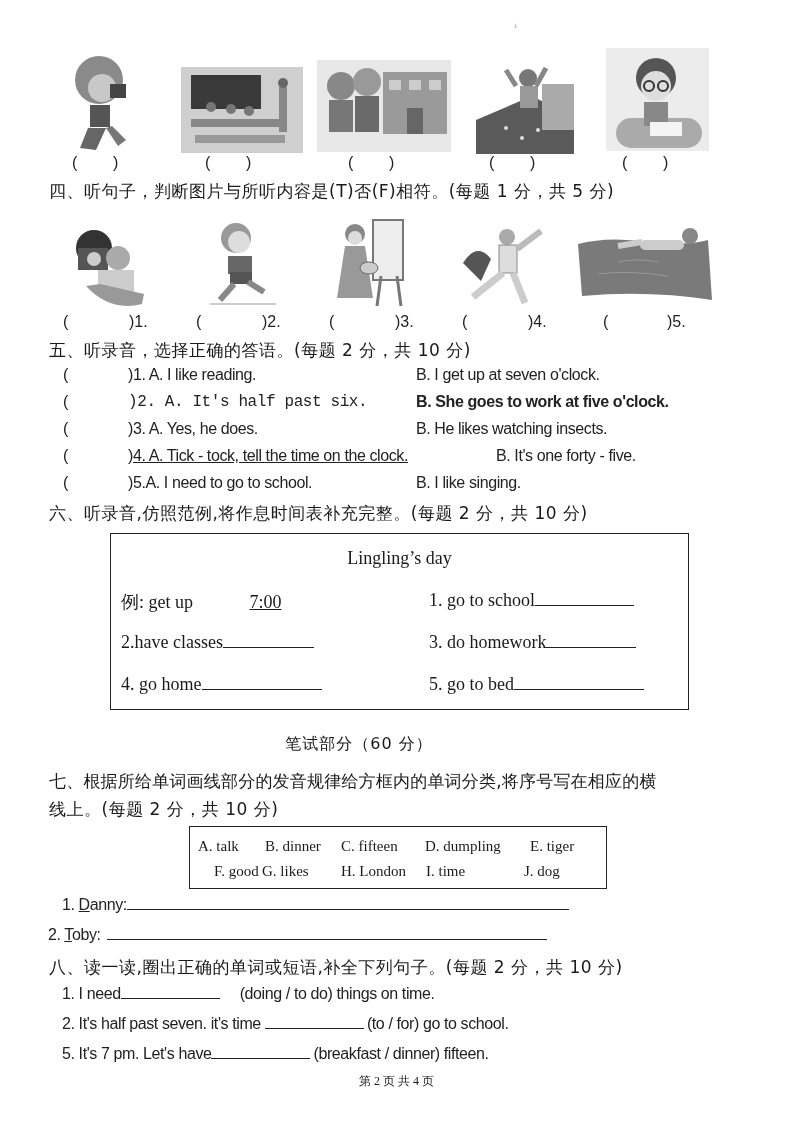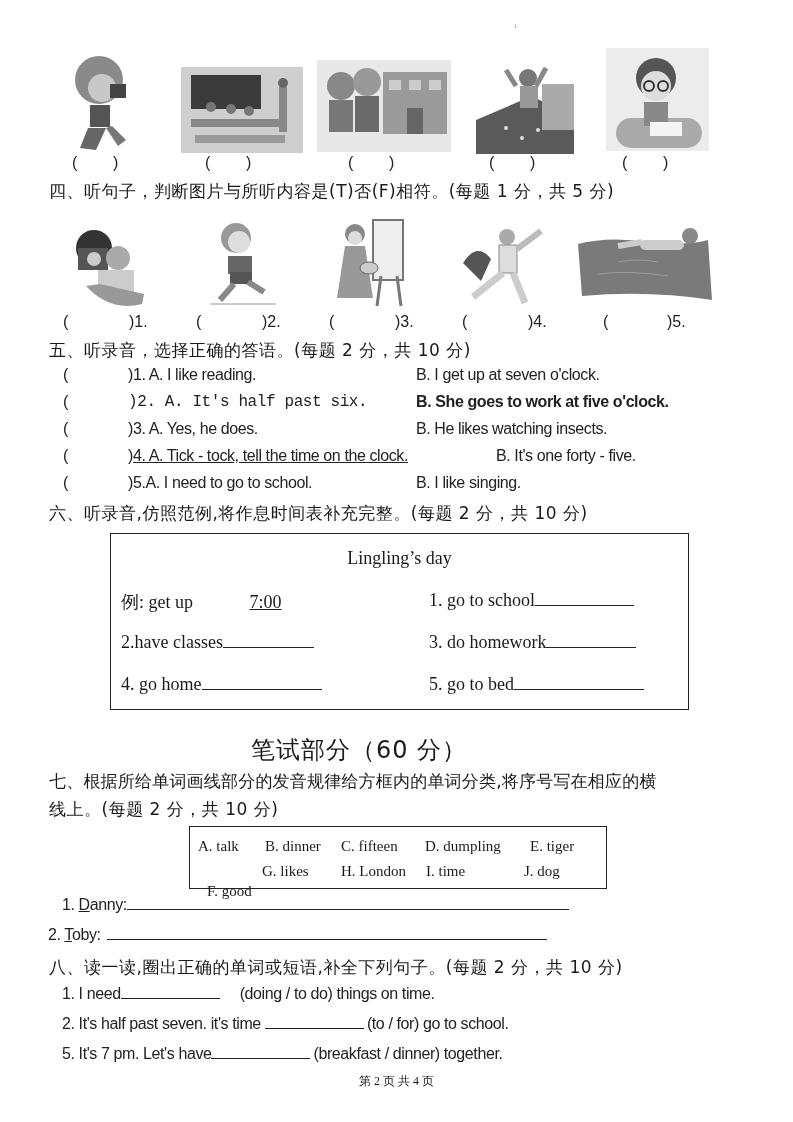--- a/index.html
+++ b/index.html
@@ -194,35 +194,35 @@
 <div class="abs serif" style="left:429px;top:632px;font-size:18px;white-space:nowrap;">
   <span>3. do homework</span><span class="blank" style="width:90px;"></span>
 </div>
 <div class="abs serif" style="left:121px;top:674px;font-size:18px;white-space:nowrap;">
   <span>4. go home</span><span class="blank" style="width:120px;"></span>
 </div>
 <div class="abs serif" style="left:429px;top:674px;font-size:18px;white-space:nowrap;">
   <span>5. go to bed</span><span class="blank" style="width:130px;"></span>
 </div>
 
-<div class="abs" style="left:0;top:734px;width:718px;text-align:center;font-size:24px;letter-spacing:1px;">笔试部分（60 分）</div>
+<div class="abs" style="left:0;top:734px;width:718px;text-align:center;font-size:16px;letter-spacing:1px;">笔试部分（60 分）</div>
 
 <div class="heading" style="left:49px;top:770px;letter-spacing:0.2px;">七、根据所给单词画线部分的发音规律给方框内的单词分类,将序号写在相应的横</div>
 <div class="heading" style="left:49px;top:798px;">线上。(每题 2 分，共 10 分)</div>
 
 <div class="box" style="left:189px;top:826px;width:416px;height:61px;"></div>
 <div class="abs serif" style="left:198px;top:838px;font-size:15px;white-space:nowrap;">
   <span style="position:absolute;left:0;">A. talk</span>
   <span style="position:absolute;left:67px;">B. dinner</span>
   <span style="position:absolute;left:143px;">C. fifteen</span>
   <span style="position:absolute;left:227px;">D. dumpling</span>
   <span style="position:absolute;left:332px;">E. tiger</span>
 </div>
 <div class="abs serif" style="left:198px;top:863px;font-size:15px;white-space:nowrap;">
-  <span style="position:absolute;left:9px;margin-top:20px;">F. good</span>
+  <span style="position:absolute;left:16px;">F. good</span>
   <span style="position:absolute;left:64px;">G. likes</span>
   <span style="position:absolute;left:143px;">H. London</span>
   <span style="position:absolute;left:228px;">I. time</span>
   <span style="position:absolute;left:326px;">J. dog</span>
 </div>
 
 <div class="line" style="left:62px;top:896px;">
   <span>1. </span><span class="ul">D</span><span>anny:</span><span class="blank" style="width:442px;"></span>
 </div>
 <div class="line" style="left:48px;top:926px;">
@@ -231,16 +231,16 @@
 
 <div class="heading" style="left:49px;top:956px;">八、读一读,圈出正确的单词或短语,补全下列句子。(每题 2 分，共 10 分)</div>
 
 <div class="line" style="left:62px;top:985px;">
   <span>1. I need</span><span class="blank" style="width:99px;"></span><span style="margin-left:20px;">(doing / to do) things on time.</span>
 </div>
 <div class="line" style="left:62px;top:1015px;">
   <span>2. It's half past seven. it's time </span><span class="blank" style="width:99px;"></span><span style="margin-left:3px;">(to / for) go to school.</span>
 </div>
 <div class="line" style="left:62px;top:1045px;">
-  <span>5. It's 7 pm. Let's have</span><span class="blank" style="width:99px;"></span><span style="margin-left:3px;">(breakfast / dinner) together.</span>
+  <span>5. It's 7 pm. Let's have</span><span class="blank" style="width:99px;"></span><span style="margin-left:3px;">(breakfast / dinner) fifteen.</span>
 </div>
 
 <div class="abs serif" style="left:0;top:1073px;width:793px;text-align:center;font-size:12px;">第 2 页 共 4 页</div>
 
 </body></html>

